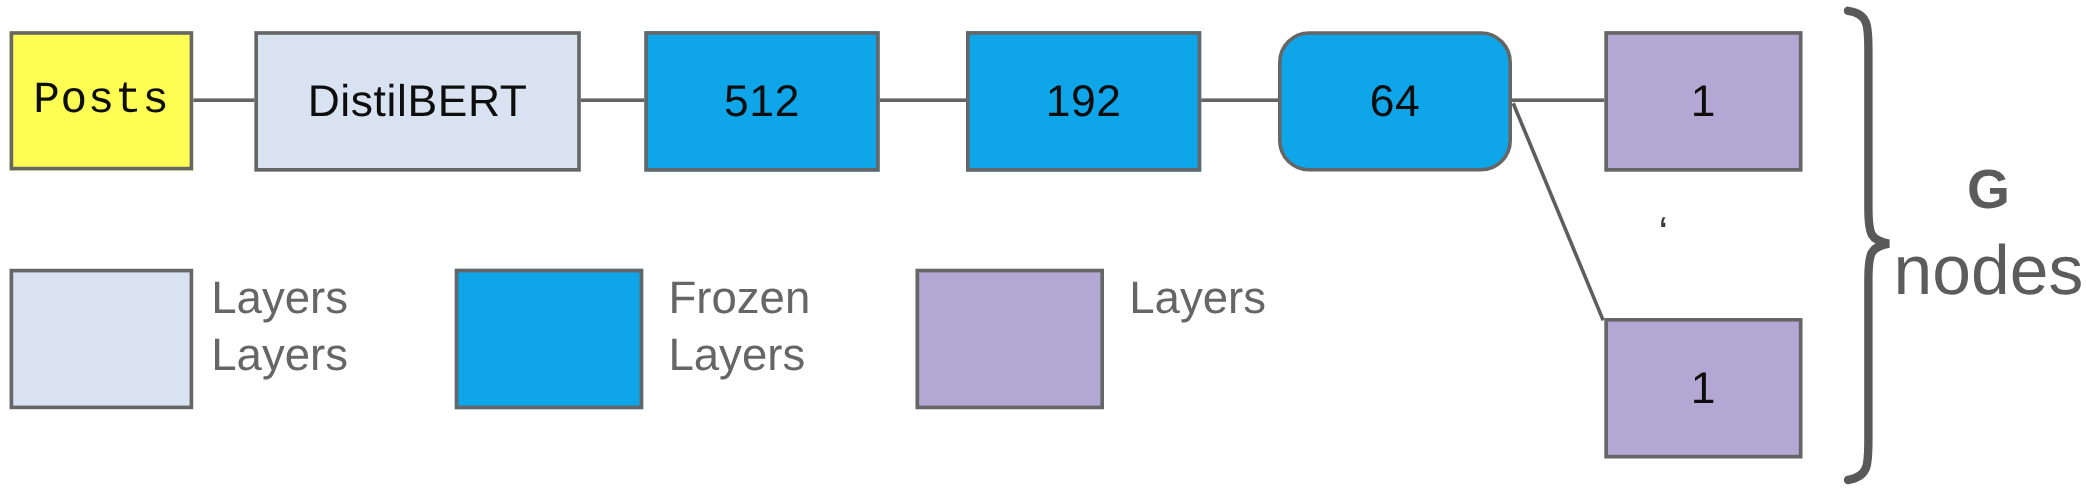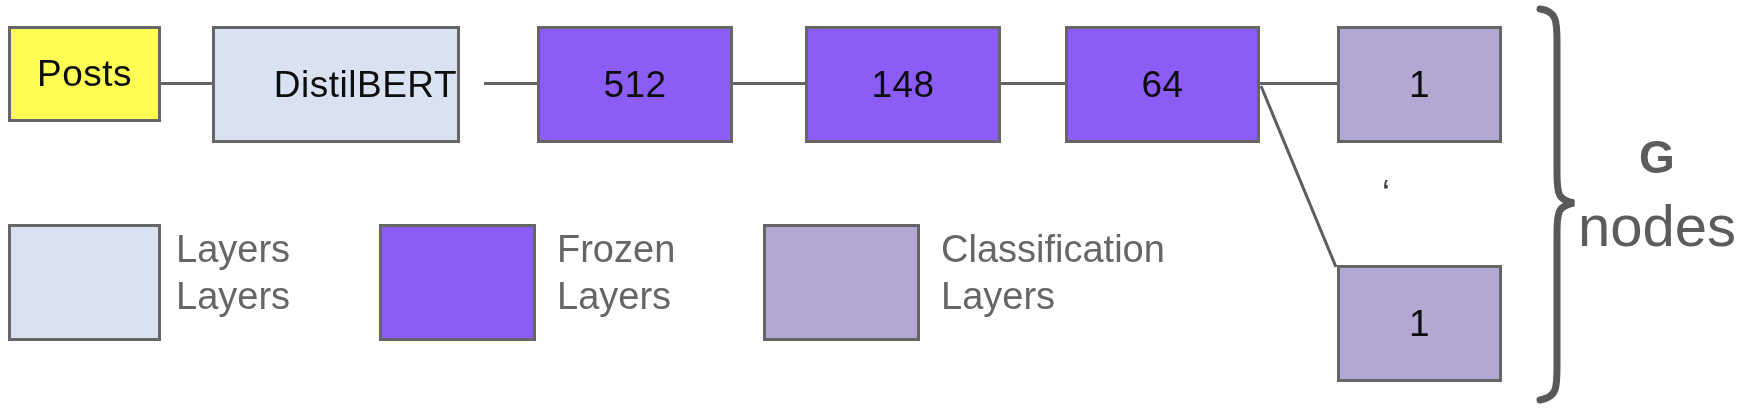--- a/index.html
+++ b/index.html
@@ -21,21 +21,21 @@
     border: 3px solid #666666;
     display: flex;
     align-items: center;
     justify-content: center;
     font-size: 37px;
     color: #0d0d0d;
     letter-spacing: 0.5px;
   }
   .fill-input    { background: #FDFD54; }
   .fill-frozen   { background: #D8E2F1; }
-  .fill-dense    { background: #8b5cf6; }
+  .fill-dense    { background: #0ea5e9; }
   .fill-classif  { background: #B3A8D3; }
   .h-connector {
     position: absolute;
     height: 3px;
     background: #646464;
   }
   .overlay-svg {
     position: absolute;
     left: 0;
     top: 0;
@@ -96,33 +96,33 @@
     <line x1="1261" y1="86" x2="1336" y2="267" stroke="#5e5e5e" stroke-width="3"></line>
     <path d="M 1540 9
              C 1557 11 1557 22 1557 42
              L 1557 173
              C 1557 196 1559 200 1574 203
              C 1559 206 1557 210 1557 233
              L 1557 366
              C 1557 388 1557 397 1540 400" fill="none" stroke="#595959" stroke-width="7" stroke-linecap="round"></path>
   </svg>
 
-  <div class="node fill-input" style="left:8px;    top:26px; width:153px; height:96px;">
+  <div class="node fill-input" style="left:8px;    top:26px; width:153px; height:116px;font-family:Liberation Mono, monospace;">
     <span>Posts</span>
   </div>
-  <div class="node fill-frozen" style="left:212px;  top:26px; width:248px; height:117px;justify-content:flex-end;">
+  <div class="node fill-frozen" style="left:212px;  top:26px; width:272px; height:117px;">
     <span>DistilBERT</span>
   </div>
   <div class="node fill-dense" style="left:537px;  top:26px; width:196px; height:117px;">
     <span>512</span>
   </div>
   <div class="node fill-dense" style="left:805px;  top:26px; width:196px; height:117px;">
-    <span>148</span>
+    <span>192</span>
   </div>
-  <div class="node fill-dense" style="left:1065px; top:26px; width:195px; height:117px;">
+  <div class="node fill-dense" style="left:1065px; top:26px; width:195px; height:117px;border-radius:26px;">
     <span>64</span>
   </div>
   <div class="node fill-classif" style="left:1337px; top:26px; width:165px; height:117px;">
     <span>1</span>
   </div>
   <div class="node fill-classif" style="left:1337px; top:265px; width:165px; height:117px;">
     <span>1</span>
   </div>
 
   <div class="cont-mark">‘</div>
@@ -139,17 +139,16 @@
   </div>
 
   <div class="legend-swatch fill-dense" style="left:379px; width:157px;"></div>
   <div class="legend-label" style="left:557px;">
     <span>Frozen</span>
     <span>Layers</span>
   </div>
 
   <div class="legend-swatch fill-classif" style="left:763px; width:157px;"></div>
   <div class="legend-label" style="left:941px;">
-    <span>Classification</span>
     <span>Layers</span>
   </div>
 
 </div>
 
 </body></html>

